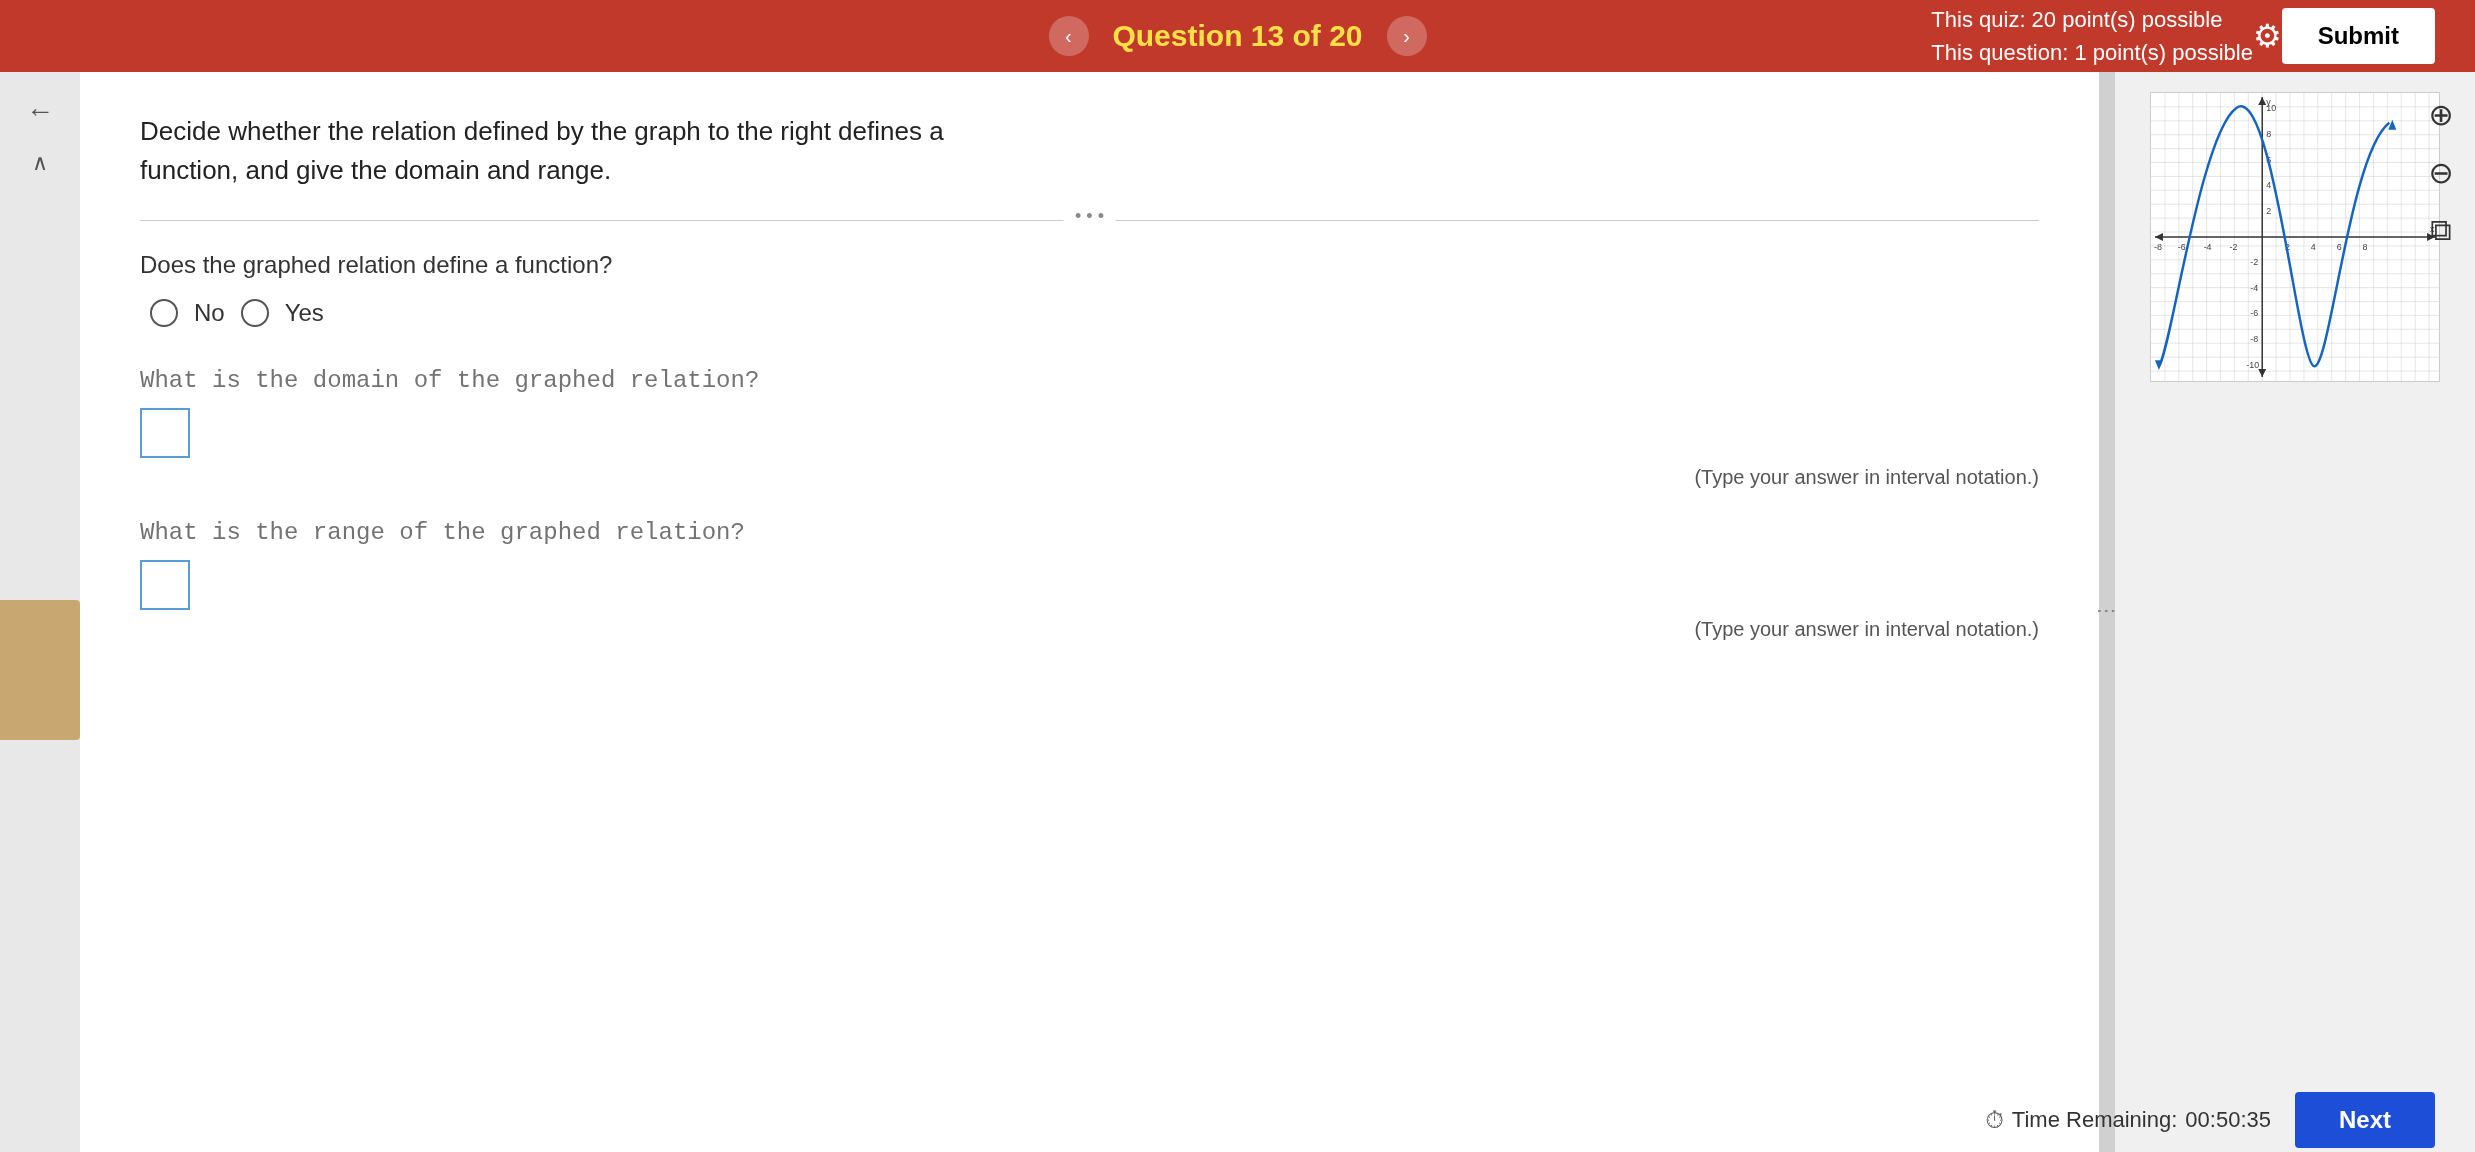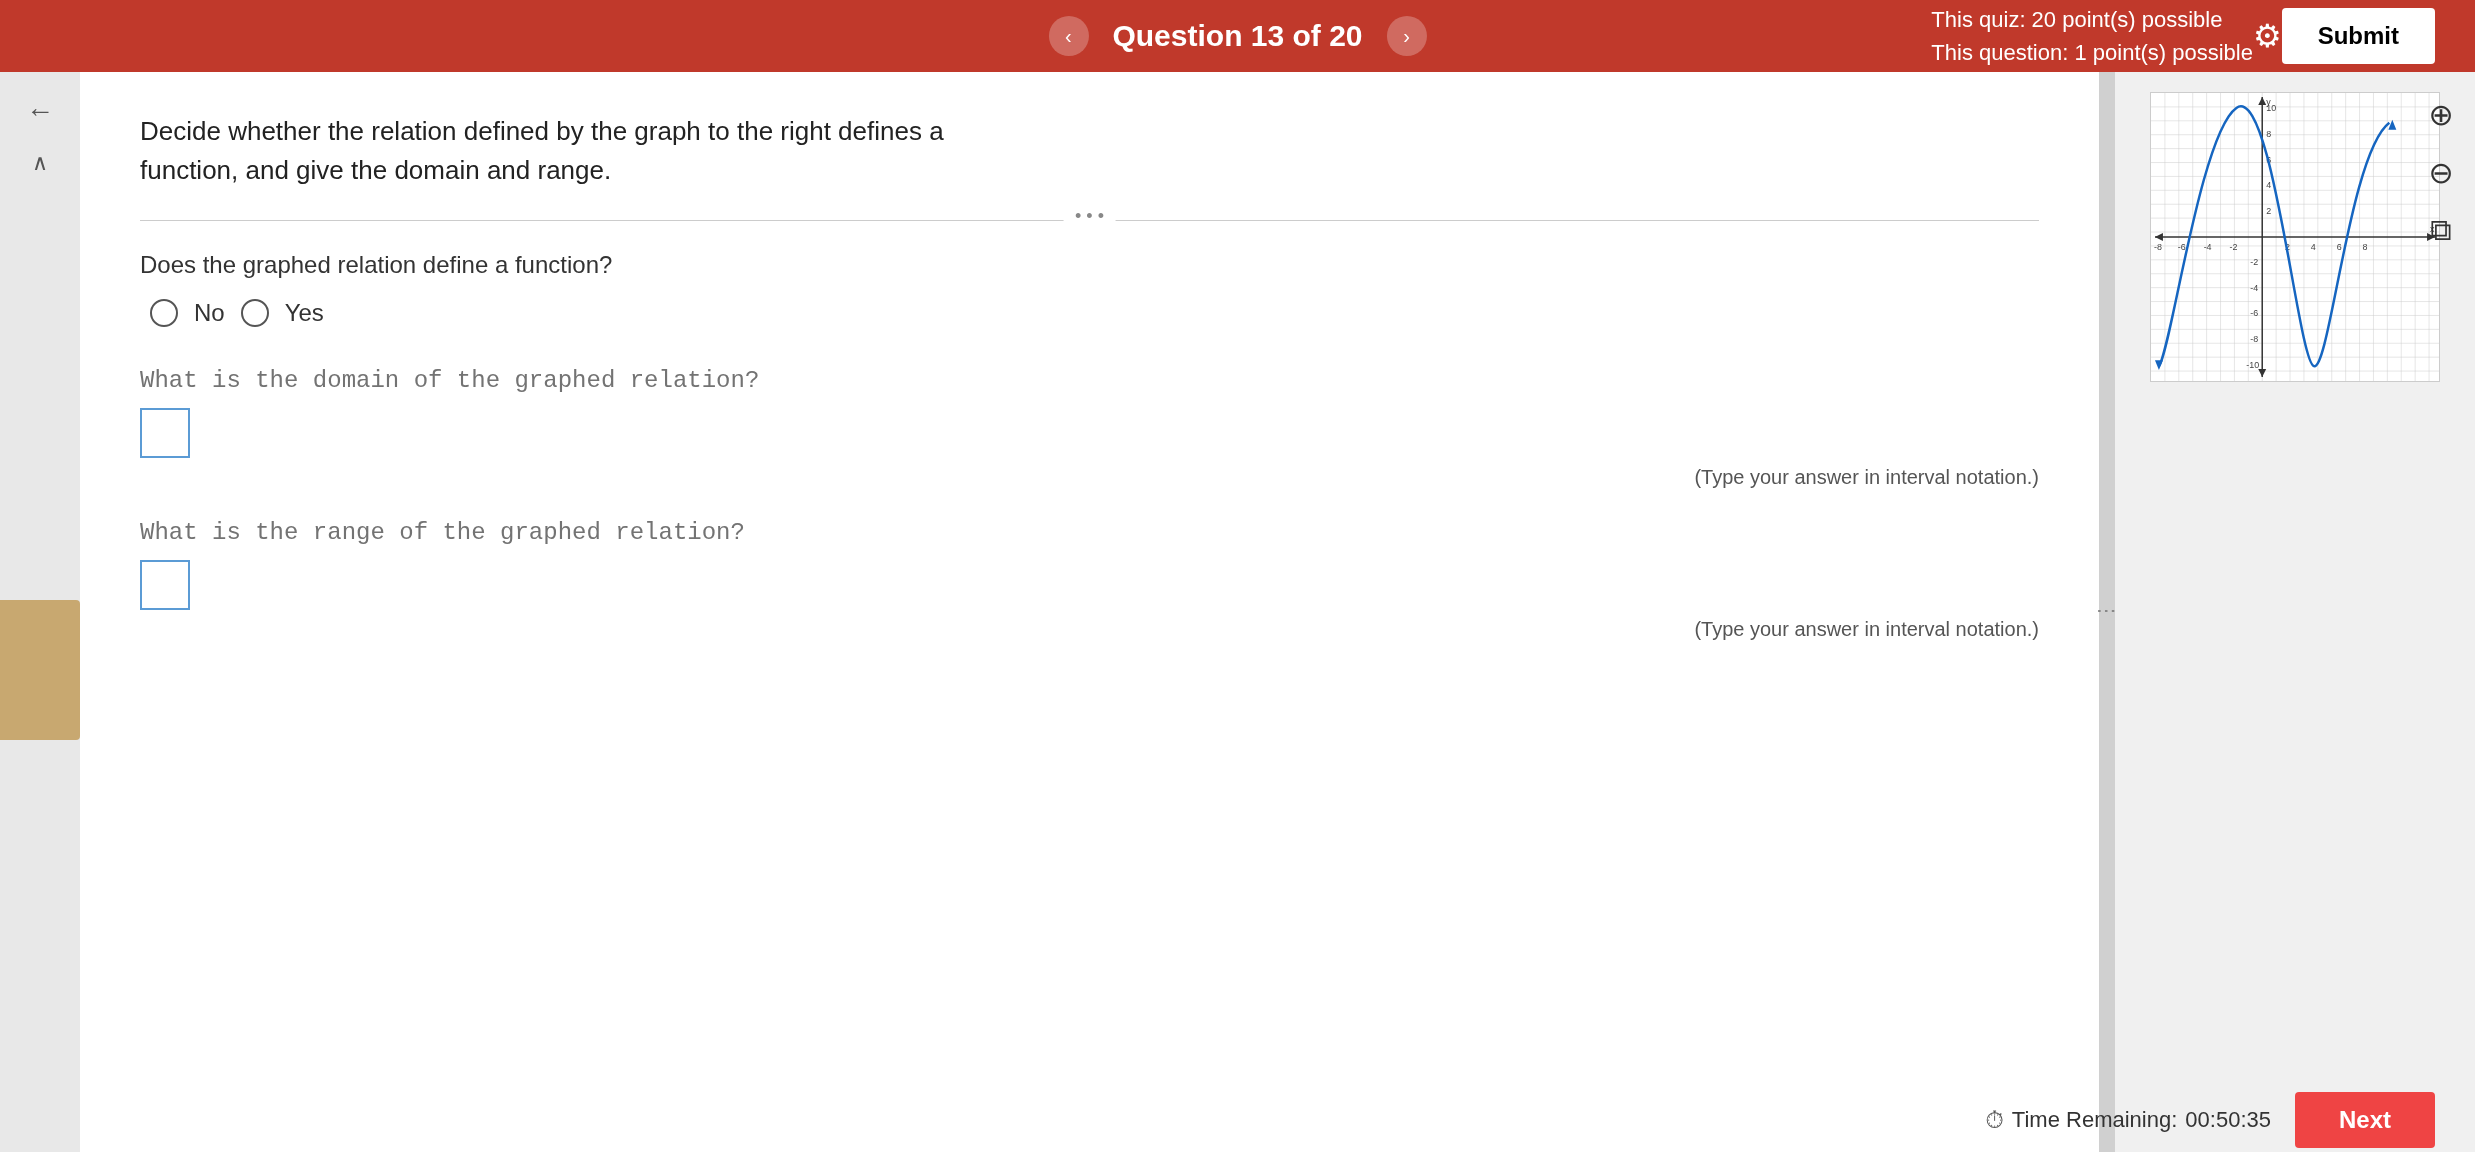--- a/index.html
+++ b/index.html
@@ -36,21 +36,21 @@
       width: 40px;
       height: 40px;
       border-radius: 50%;
       font-size: 20px;
       cursor: pointer;
       display: flex;
       align-items: center;
       justify-content: center;
     }
     .question-title {
-      color: #ffffff;
+      color: #fde047;
       font-size: 30px;
       font-weight: bold;
     }
     .quiz-info {
       color: white;
       font-size: 22px;
       line-height: 1.5;
       text-align: left;
     }
     .header-right {
@@ -281,21 +281,21 @@
       align-items: center;
       gap: 8px;
       font-size: 22px;
       color: #333;
     }
     .clock-icon {
       font-size: 24px;
       color: #555;
     }
     .next-button {
-      background: #ef4444;
+      background: #1d4ed8;
       color: white;
       border: none;
       padding: 14px 44px;
       font-size: 24px;
       font-weight: bold;
       border-radius: 4px;
       cursor: pointer;
     }
 
     

